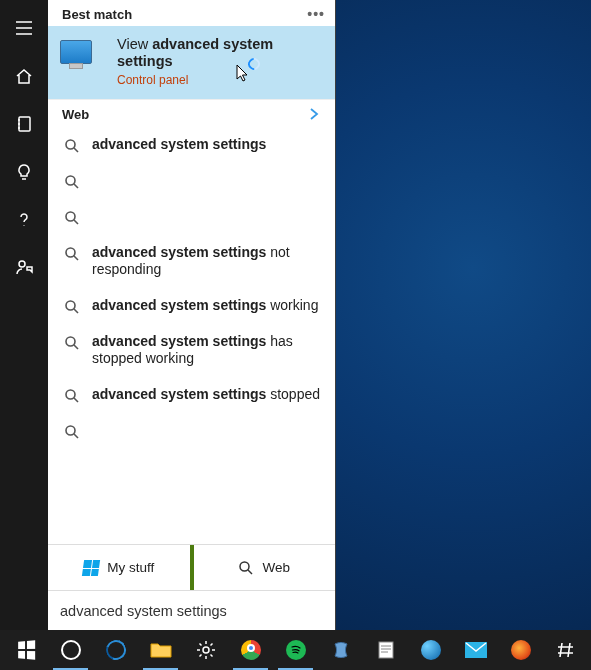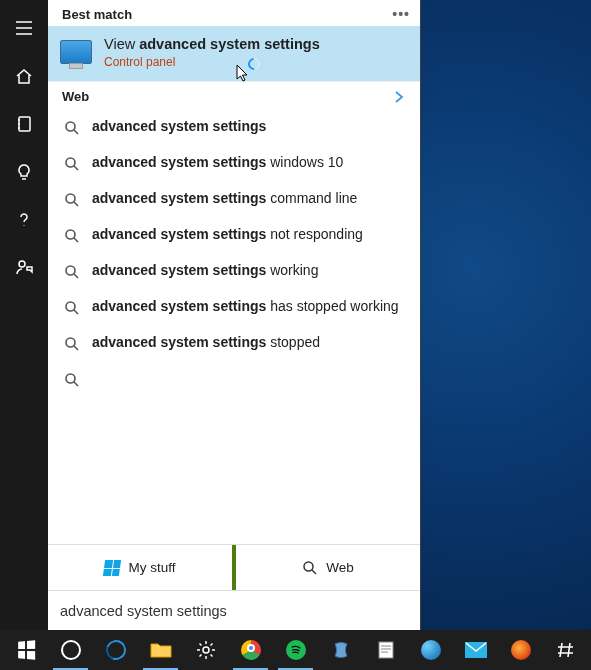--- a/index.html
+++ b/index.html
@@ -10,27 +10,27 @@
       linear-gradient(135deg, #073167 0%, #051d40 100%);
   }
   
   #ribbon { position: absolute; left: 0; top: 0; bottom: 40px; width: 48px;
     background: #1a1a1a; display: flex; flex-direction: column; padding-top: 4px; }
   #ribbon .ritem { width: 48px; height: 48px; display: flex; align-items: center; justify-content: center;
     color: #fff; cursor: default; }
   .ico { stroke: #fff; stroke-width: 1.5; fill: none; }
 
   
-  #panel { position: absolute; left: 48px; top: 0; width: 373px; bottom: 40px;
+  #panel { position: absolute; left: 48px; top: 0; width: 288px; bottom: 40px;
     display: flex; flex-direction: column; background: #fff; color: #222;
     border-right: 1px solid #3e3e3e; justify-content: space-between; }
   #sec-best { padding: 6px 10px 4px 14px; font-size: 13px; font-weight: 600; display: flex;
     align-items: center; justify-content: space-between; }
   #sec-best .dots { color: #666; font-size: 14px; letter-spacing: 1px; }
-  #best-match { background: #bde2f4; padding: 10px 12px 12px 12px; display: flex; gap: 12px;
+  #best-match { background: #bde2f4; padding: 10px 12px 12px 12px; display: flex; gap: 25px;
     position: relative; }
   #best-match .monitor { width: 32px; height: 24px; margin-top: 4px;
     background: linear-gradient(#4aa7e8,#1d7cc8); border: 1px solid #3b6a93; border-radius: 2px;
     position: relative; }
   #best-match .monitor::after { content: ""; position: absolute; left: 8px; right: 8px; bottom: -6px;
     height: 4px; background: #c7c7c7; border: 1px solid #9a9a9a; }
   #best-match .lines { flex: 1; }
   #best-match .title { font-size: 14.5px; line-height: 1.2; }
   #best-match .title b { font-weight: 700; }
   #best-match .sub { font-size: 12px; color: #c2410c; margin-top: 2px; }
@@ -148,28 +148,26 @@
           <circle cx="6.5" cy="6.5" r="4.5" fill="none" stroke="#555" stroke-width="1.6"></circle>
           <path d="M10 10l4 4" stroke="#555" stroke-width="1.6"></path>
         </svg>
         <div class="text"><b>advanced system settings</b><span></span></div>
       </div>
       <div class="sug">
         <svg class="sico" width="16" height="16" viewBox="0 0 16 16">
           <circle cx="6.5" cy="6.5" r="4.5" fill="none" stroke="#555" stroke-width="1.6"></circle>
           <path d="M10 10l4 4" stroke="#555" stroke-width="1.6"></path>
         </svg>
-        <div class="text"><b>advanced system settings</b><span> windows 10</span></div>
-      </div>
-      <div class="sug">
-        <svg class="sico" width="16" height="16" viewBox="0 0 16 16">
-          <circle cx="6.5" cy="6.5" r="4.5" fill="none" stroke="#555" stroke-width="1.6"></circle>
-          <path d="M10 10l4 4" stroke="#555" stroke-width="1.6"></path>
-        </svg>
-        <div class="text"><b>advanced system settings</b><span> command line</span></div>
+      </div>
+      <div class="sug">
+        <svg class="sico" width="16" height="16" viewBox="0 0 16 16">
+          <circle cx="6.5" cy="6.5" r="4.5" fill="none" stroke="#555" stroke-width="1.6"></circle>
+          <path d="M10 10l4 4" stroke="#555" stroke-width="1.6"></path>
+        </svg>
       </div>
       <div class="sug">
         <svg class="sico" width="16" height="16" viewBox="0 0 16 16">
           <circle cx="6.5" cy="6.5" r="4.5" fill="none" stroke="#555" stroke-width="1.6"></circle>
           <path d="M10 10l4 4" stroke="#555" stroke-width="1.6"></path>
         </svg>
         <div class="text"><b>advanced system settings</b><span> not responding</span></div>
       </div>
       <div class="sug">
         <svg class="sico" width="16" height="16" viewBox="0 0 16 16">

